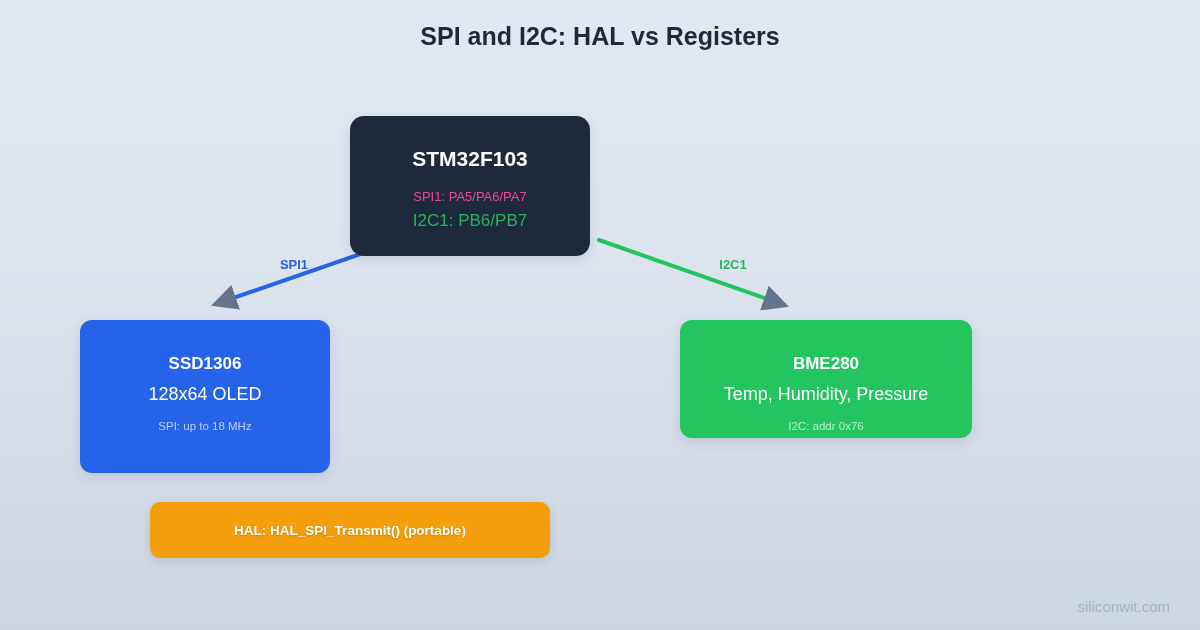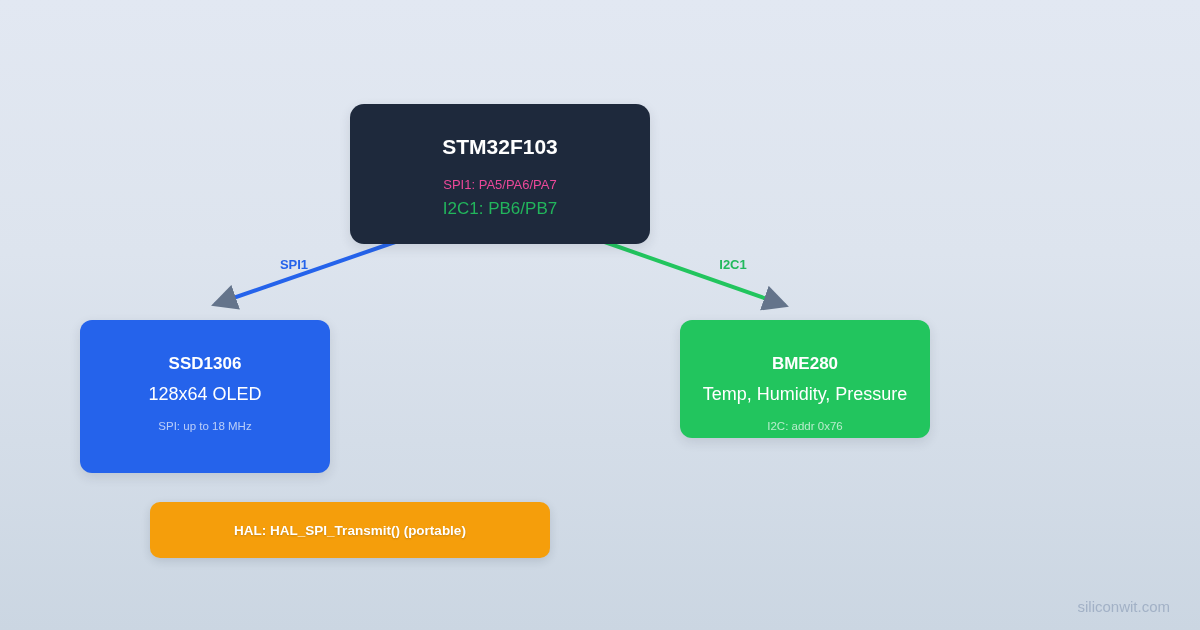--- a/index.html
+++ b/index.html
@@ -20,32 +20,32 @@
     font-size: 25px; font-weight: 700;
     color: #1e293b;
   }
   .node {
     position: absolute;
     display: flex; flex-direction: column; align-items: center;
     color: #ffffff; text-align: center;
     box-shadow: 0 4px 12px rgba(30, 41, 59, 0.12);
   }
   .node-mcu {
-    left: 350px; top: 104px; width: 300px; height: 140px;
+    left: 350px; top: 116px; width: 240px; height: 140px;
     background: #1e293c; border-radius: 14px;
   }
   .mcu-name { margin-top: 29px; font-size: 21px; font-weight: 700; line-height: 27px; }
   .mcu-spi-pins { margin-top: 16px; font-size: 13px; line-height: 17px; color: #ec4899; }
   .mcu-i2c-pins { margin-top: 7px; font-size: 17px; line-height: 17px; color: #22b55c; }
   .node-ssd1306 {
     left: 80px; top: 320px; width: 250px; height: 153px;
     background: #2563eb; border-radius: 12px;
   }
   .node-bme280 {
-    left: 680px; top: 320px; width: 250px; height: 118px;
+    left: 680px; top: 320px; width: 292px; height: 118px;
     background: #22c55e; border-radius: 12px;
   }
   .periph-name { margin-top: 33px; font-size: 17px; font-weight: 700; line-height: 22px; }
   .periph-desc { margin-top: 11px; font-size: 18px; line-height: 17px; }
   .periph-detail { margin-top: 16px; font-size: 11.5px; line-height: 15px; color: rgba(255,255,255,0.68); }
   .edges { position: absolute; left: 0; top: 0; pointer-events: none; }
   .edge-label {
     position: absolute; width: 60px; text-align: center;
     font-size: 13px; font-weight: 700; line-height: 16px;
   }
@@ -66,20 +66,21 @@
     font-size: 15px; line-height: 19px;
     color: #a2b1c6;
     margin-left: 26px;
   }
 </style>
 </head>
 <body>
 
 <div class="canvas">
 
+  <div class="diagram-title">SPI and I2C: HAL vs Registers</div>
 
   <svg class="edges" width="1200" height="630" viewBox="0 0 1200 630">
     <defs>
       <marker id="arrowhead-spi" viewBox="0 0 10 10" refX="8" refY="5" markerWidth="6.5" markerHeight="6.5" orient="auto-start-reverse">
         <path d="M 0 0 L 10 5 L 0 10 z" fill="#64748b"></path>
       </marker>
       <marker id="arrowhead-i2c" viewBox="0 0 10 10" refX="8" refY="5" markerWidth="6.5" markerHeight="6.5" orient="auto-start-reverse">
         <path d="M 0 0 L 10 5 L 0 10 z" fill="#64748b"></path>
       </marker>
     </defs>

